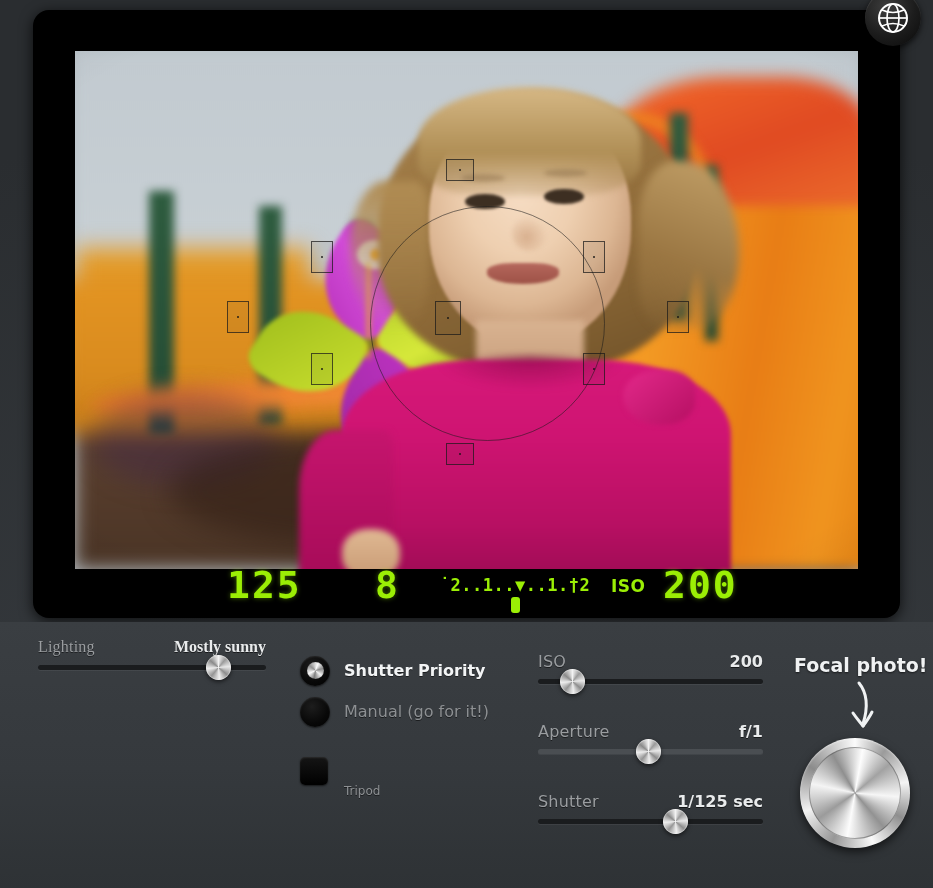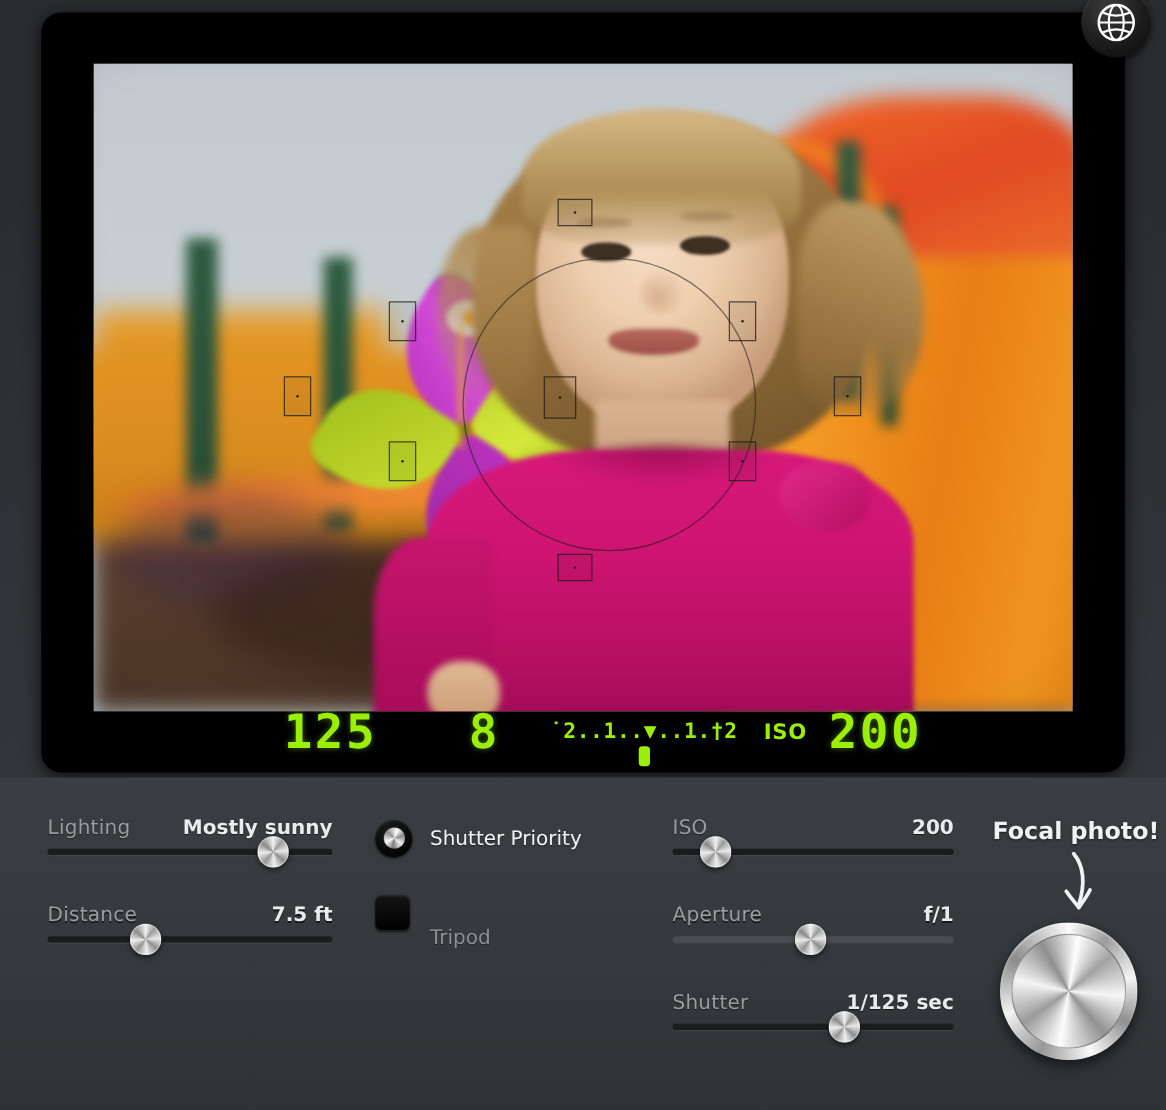--- a/index.html
+++ b/index.html
@@ -308,21 +308,21 @@
     cursor:pointer; z-index: 40;
   }
 
   
   #controls {
     position:absolute; left:0; top:622px; width:933px; height:266px;
     background: linear-gradient(180deg, #3a3e42 0%, #35393d 55%, #2e3235 100%);
   }
 
   .panel { position:absolute; }
-  #panel-left  { left:38px;  top:30px;  width:228px; }
+  #panel-left  { left:38px;  top:16px;  width:228px;font-family:Liberation Serif, serif; }
   #panel-modes { left:300px; top:28px;  width:210px; }
   #panel-right { left:538px; top:30px;  width:225px; }
   #panel-snap  { left:786px; top:32px;  width:140px; }
 
   .slider-group { position:relative; margin-bottom:34px; height:36px; }
   .slider-label {
     position:absolute; left:0; top:0;
     font-size:16px; color:#9a9da0; letter-spacing:.2px;
     text-shadow: 0 1px 0 rgba(0,0,0,.5);
   }
@@ -361,31 +361,31 @@
   }
   .radio-row.selected .radio-dot::after {
     content:""; width:17px; height:17px; border-radius:50%;
     background: conic-gradient(from 20deg,#fdfdfd 0deg,#8a8a8a 55deg,#f0f0f0 110deg,#7d7d7d 170deg,#fafafa 225deg,#909090 290deg,#fdfdfd 360deg);
     box-shadow: inset 0 0 1px rgba(0,0,0,.5);
   }
   .radio-label {
     margin-left:14px; font-size:16px; color:#8d9093;
     text-shadow: 0 1px 0 rgba(0,0,0,.5);
   }
-  .radio-row.selected .radio-label { color:#f2f4f5; font-weight:400; }
+  .radio-row.selected .radio-label { color:#f2f4f5; font-weight:700; }
 
   .check-row { position:relative; height:41px; display:flex; align-items:center; cursor:pointer; margin-top:18px; }
   .check-box {
     width:28px; height:28px; border-radius:5px;
     background: linear-gradient(180deg,#151515 0%, #000 100%);
     box-shadow: inset 0 1px 2px rgba(255,255,255,.10), 0 1px 2px rgba(0,0,0,.6);
     flex:0 0 auto;
   }
   .check-label {
-    margin-left:16px; font-size:16px; color:#8d9093;
+    margin-left:16px; font-size:12px; color:#8d9093;
     text-shadow: 0 1px 0 rgba(0,0,0,.5);
     margin-top: 40px;
   }
 
   
   #snap-label {
     position:absolute; left:8px; top:0;
     font-size:19px; font-weight:700; color:#f0f2f3;
     text-shadow: 0 1px 2px rgba(0,0,0,.6);
     white-space:nowrap;
@@ -522,38 +522,35 @@
     <div class="panel" id="panel-left">
 
       <div class="slider-group">
         <div class="slider-label">Lighting</div>
         <div class="slider-value">Mostly sunny</div>
         <div class="slider-track">
           <div class="knob" style="left:79%;"></div>
         </div>
       </div>
 
-      <div class="slider-group">
-        <div class="slider-label">Distance</div>
-        <div class="slider-value">7.5 ft</div>
-        <div class="slider-track">
-          <div class="knob" style="left:34%;"></div>
-        </div>
-      </div>
 
     </div>
 
     <div class="panel" id="panel-modes">
 
 
       <div class="radio-row selected">
         <span class="radio-dot"></span>
         <span class="radio-label">Shutter Priority</span>
       </div>
 
+      <div class="radio-row">
+        <span class="radio-dot"></span>
+        <span class="radio-label">Manual (go for it!)</span>
+      </div>
 
       <div class="check-row">
         <span class="check-box"></span>
         <span class="check-label">Tripod</span>
       </div>
     </div>
 
     <div class="panel" id="panel-right">
 
       <div class="slider-group">

